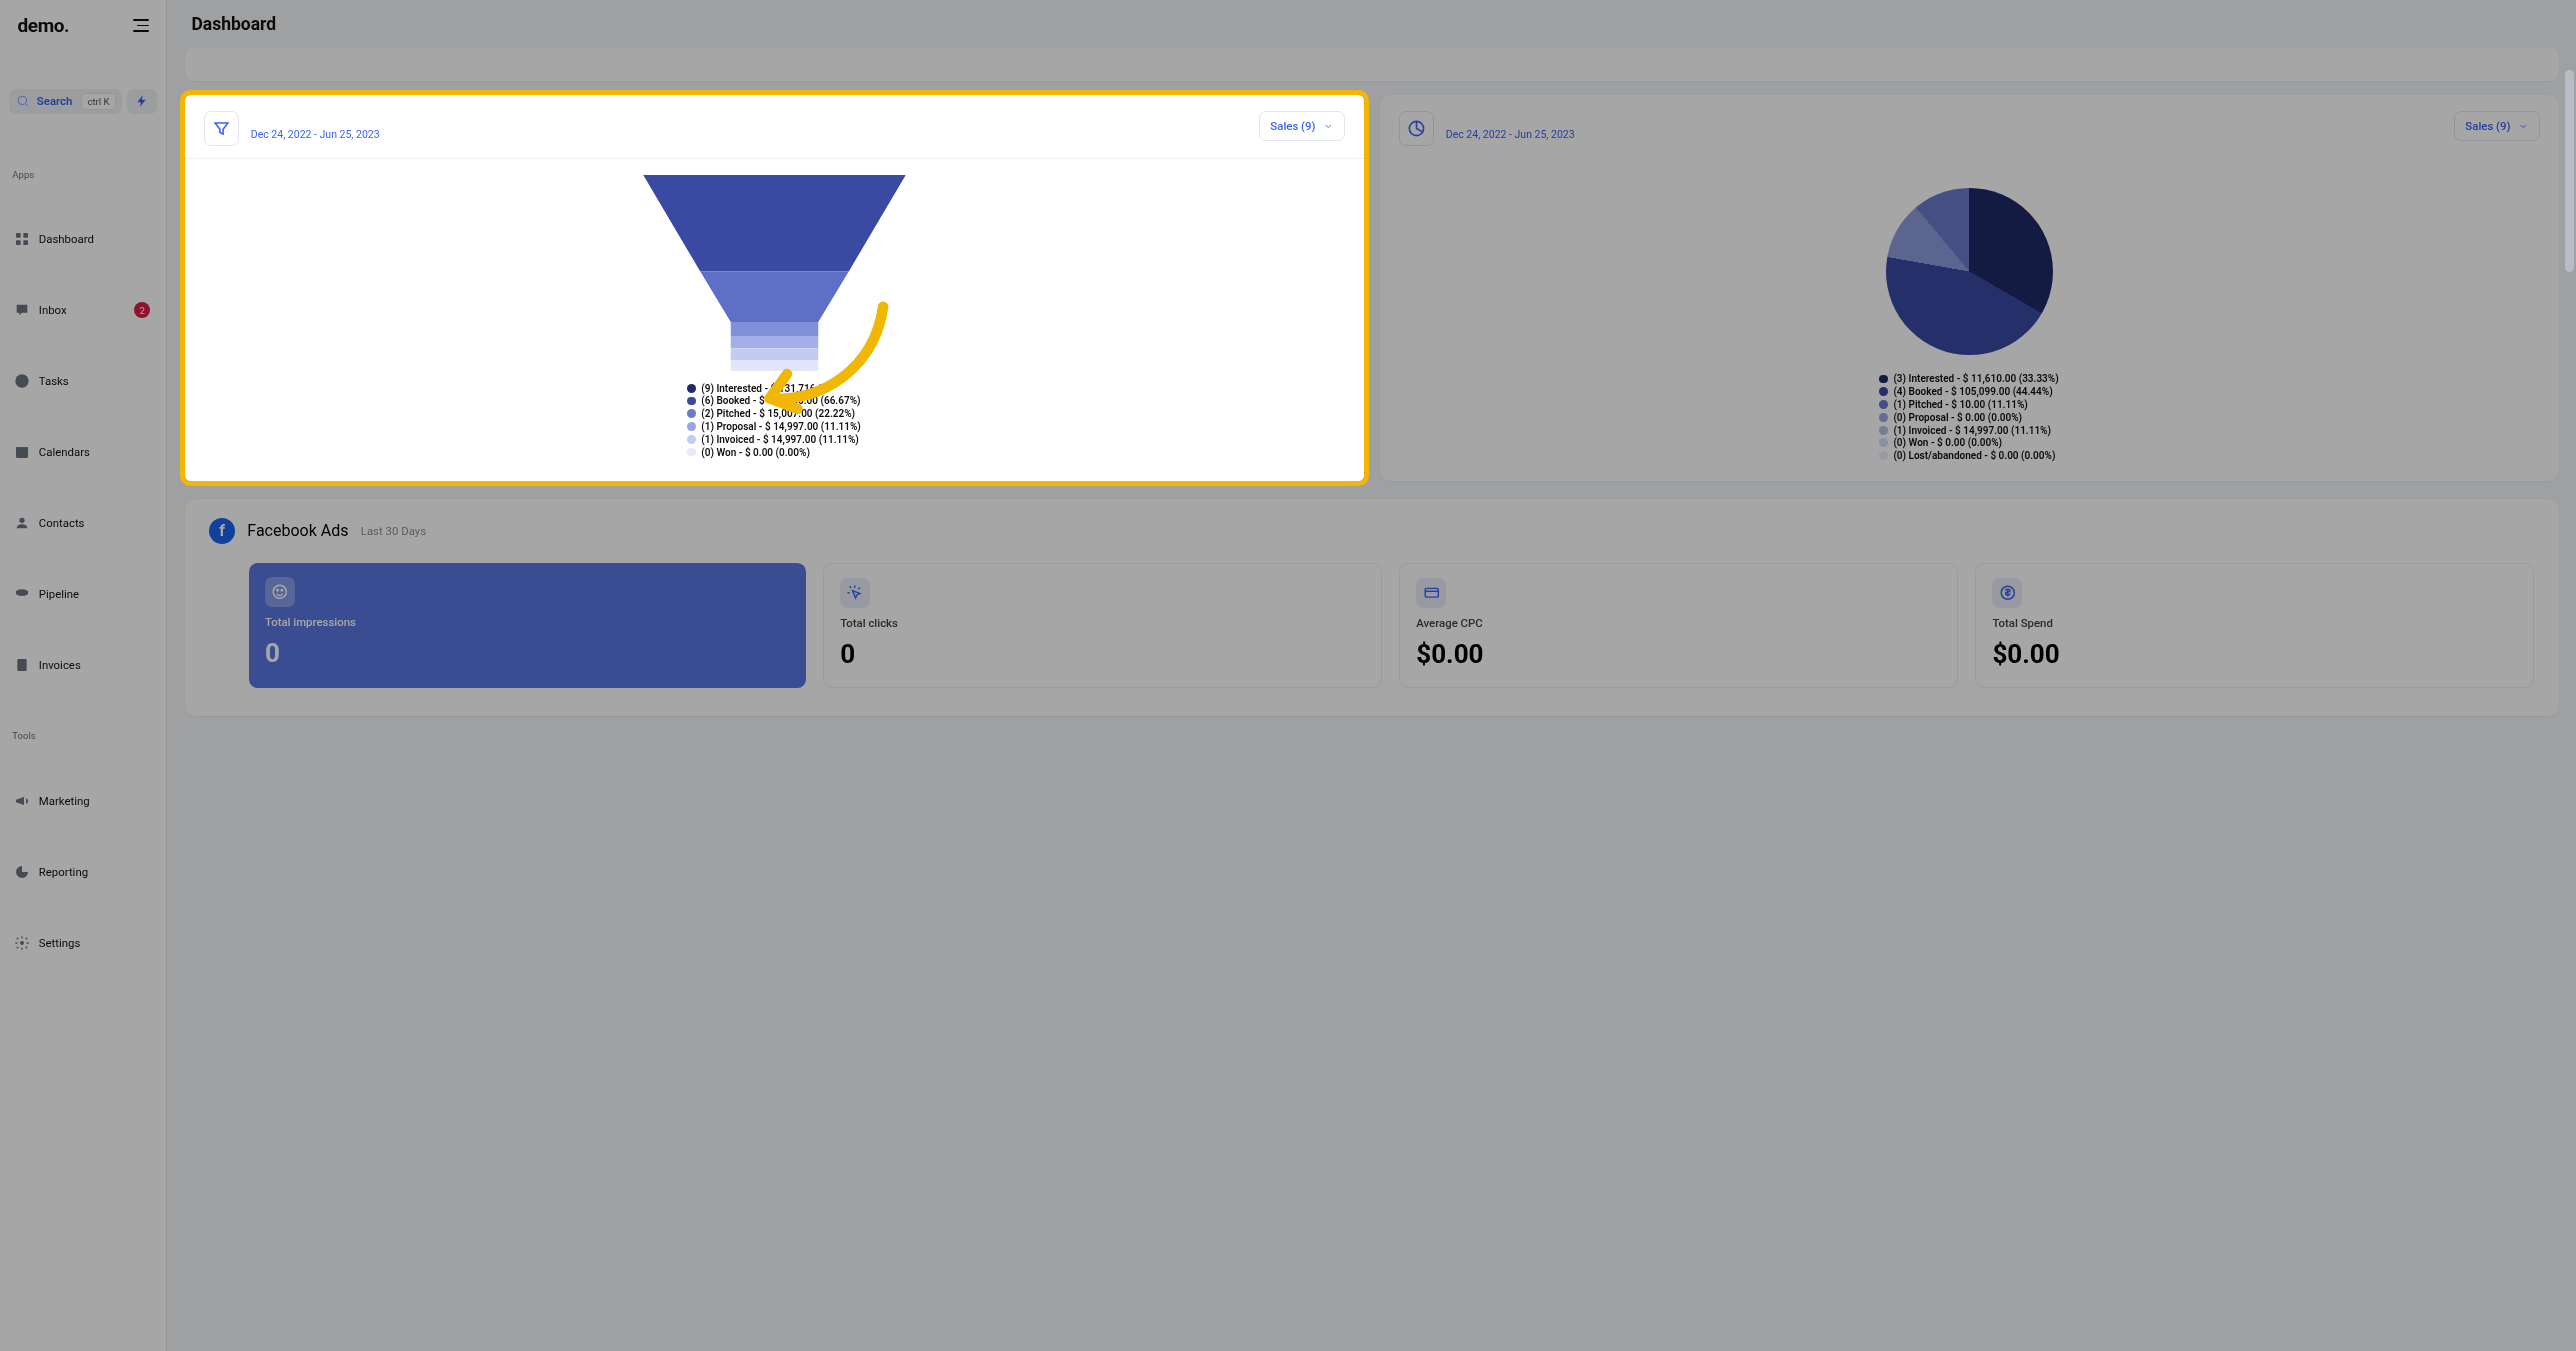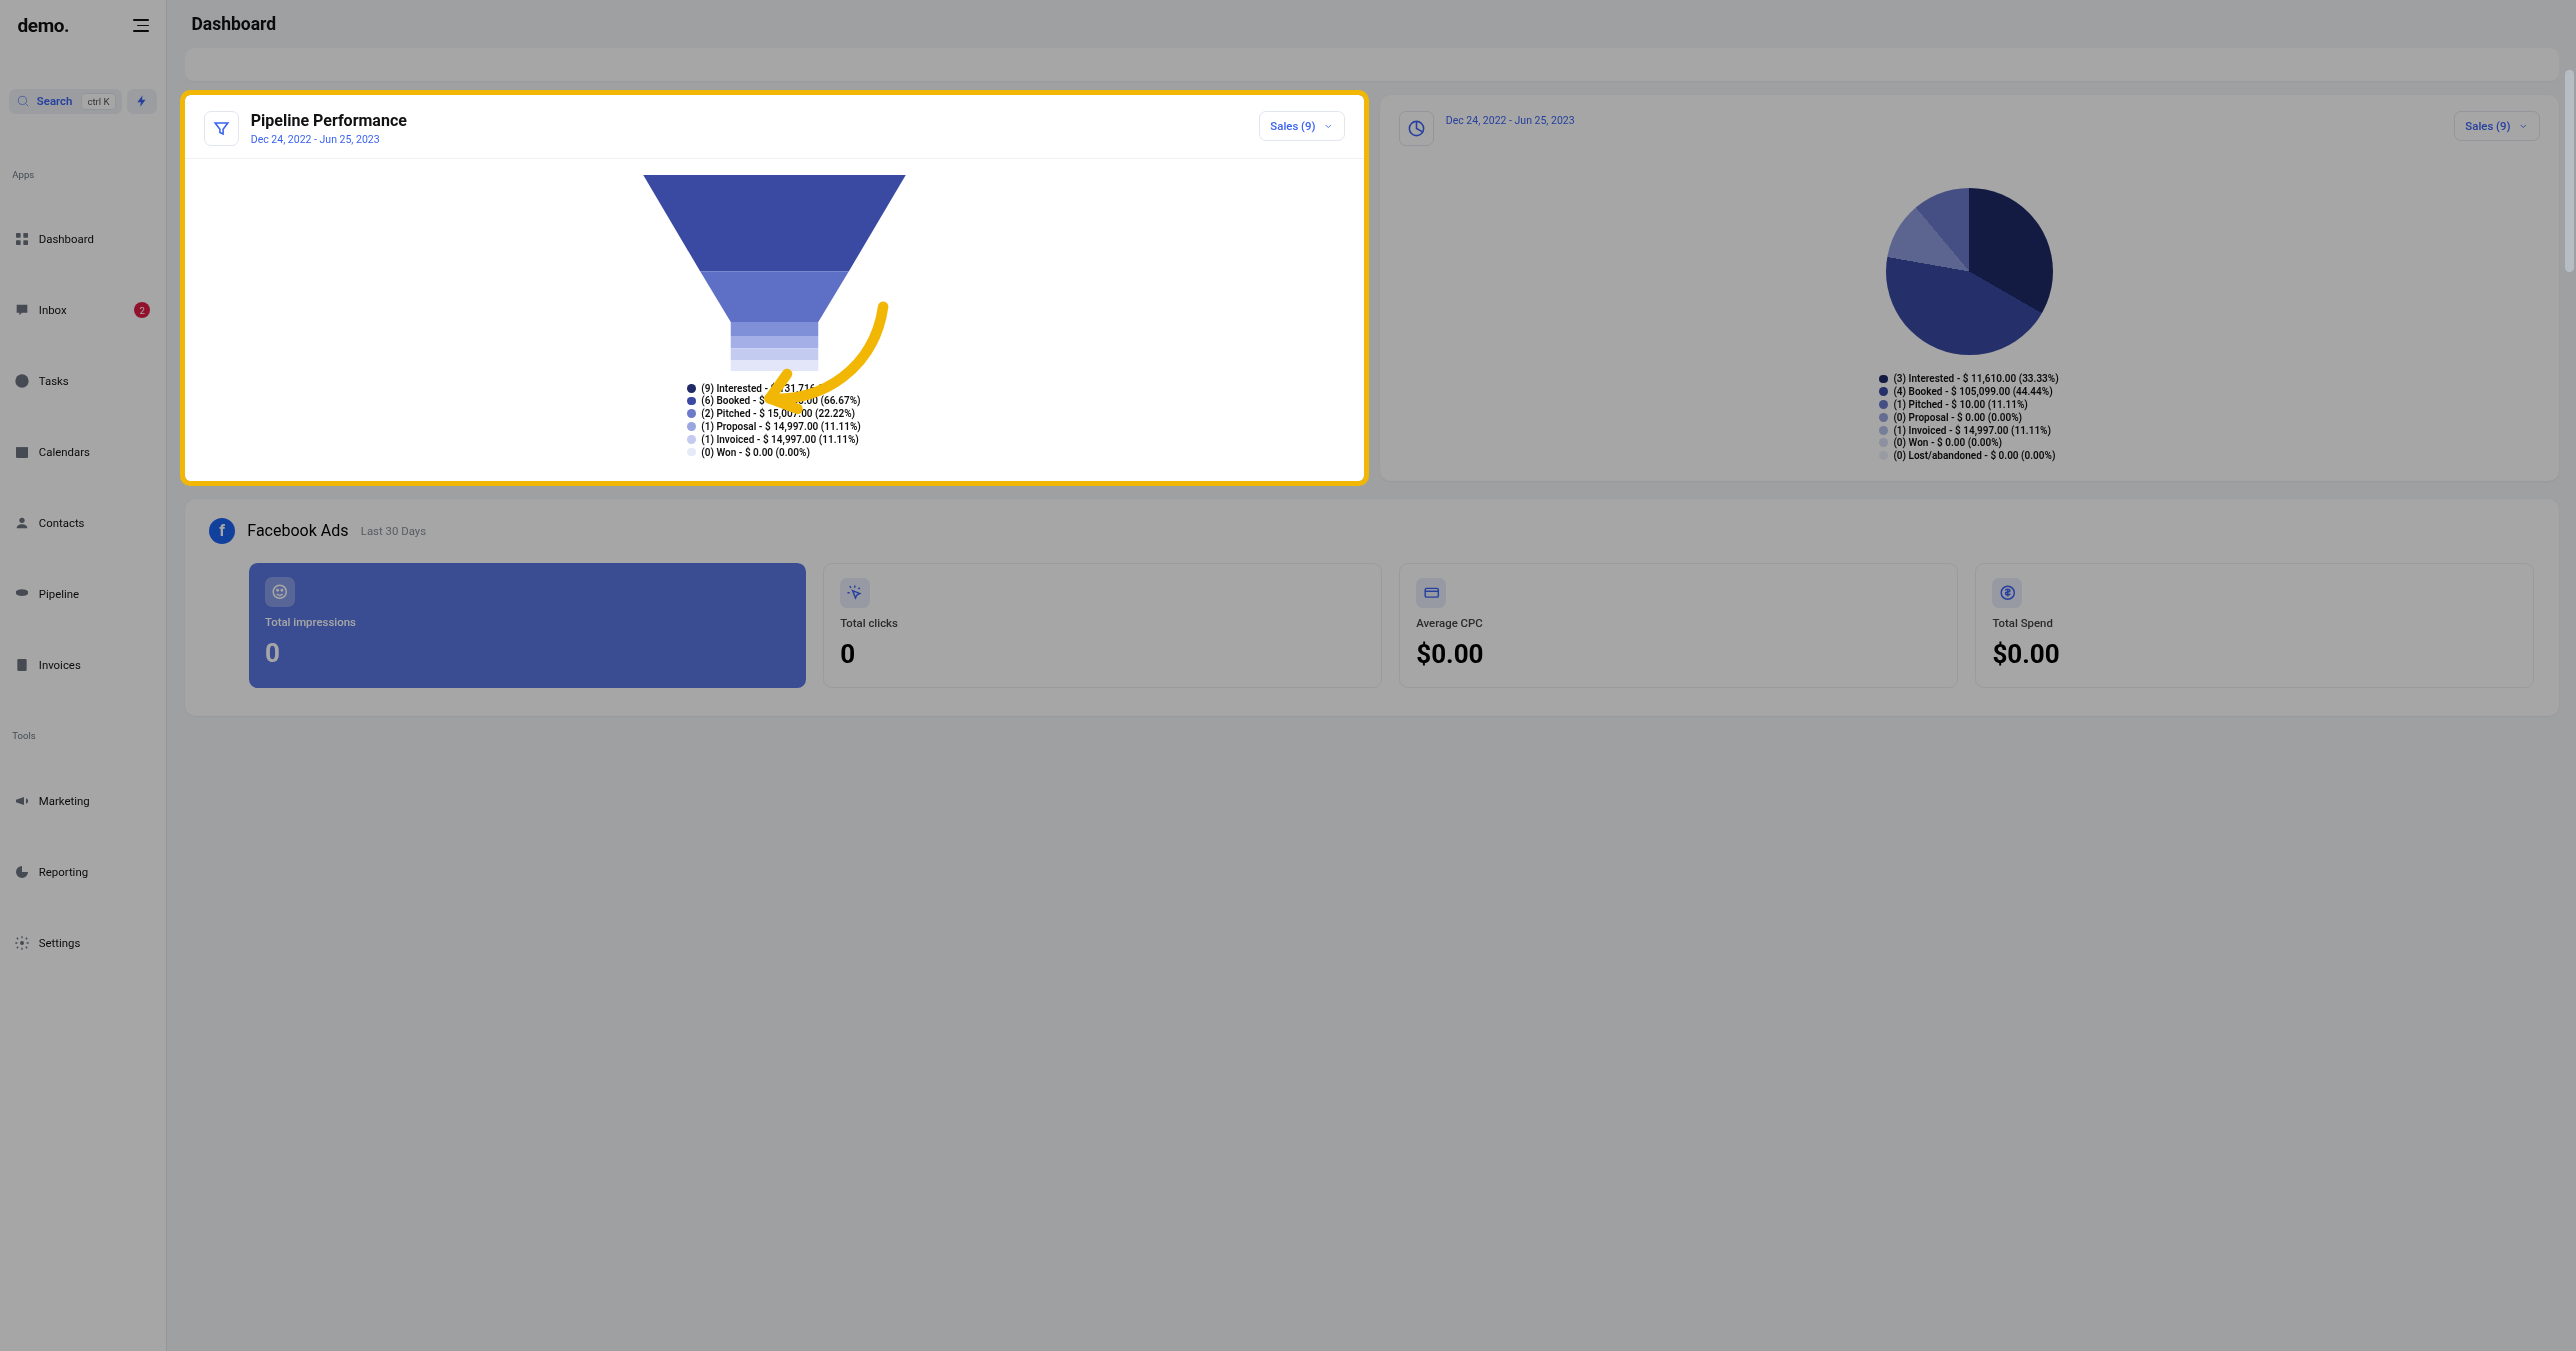--- a/index.html
+++ b/index.html
@@ -46,21 +46,21 @@
   .strip { height: 33px; background:#fff; border-radius:8.8px; margin-bottom:14px; box-shadow:0 0.9px 1.8px rgba(0,0,0,0.04); }
 
   .cards-row { display:flex; gap:16px; margin-bottom:17.5px; }
   .card { flex:1; background:#fff; border-radius:10.5px; box-shadow:0 0.9px 1.8px rgba(0,0,0,0.05); display:flex; flex-direction:column; }
   .card.highlight { position:relative; z-index:100; outline:5.3px solid #f2b705; border-radius:5.3px; }
   .card-header { display:flex; align-items:flex-start; padding:16px 19px 12.3px; border-bottom:0.9px solid #eef0f4; gap:12.3px; }
   .card-icon { width:35px; height:35px; border:0.9px solid #e2e6ef; border-radius:7px; display:flex;align-items:center;justify-content:center; flex-shrink:0; }
   .card-icon svg { width:19px; height:19px; stroke:#3b63f1; fill:none; stroke-width:2; }
   .card-title-block { flex:1; }
   .card-title { font-size:16px; font-weight:700; color:#111; }
-  .card-date { font-size:10.5px; color:#3b63f1; margin-top:3px; }
+  .card-date { font-size:10.5px; color:#3b63f1; margin-top:17px; }
   .dropdown { border:0.9px solid #e2e6ef; border-radius:7px; padding:7px 10.5px; display:flex; align-items:center; gap:7px; cursor:pointer; font-size:11.4px; color:#3b63f1; font-weight:500;}
   .dropdown svg { width:10.5px; height:10.5px; stroke:#3b63f1; fill:none; stroke-width:2; }
   .card-body { flex:1; padding:16px 17.5px 19px; display:flex; flex-direction:column; align-items:center; }
 
   
   .funnel { width:263px; display:flex; flex-direction:column; align-items:center; margin-bottom:10.5px; }
   .legend { font-size:10px; color:#111; }
   .legend-row { display:flex; align-items:center; gap:5.3px; padding:0.9px 0; font-weight:600; }
   .legend-dot { width:8.8px; height:8.8px; border-radius:50%; flex-shrink:0; }
 
@@ -225,21 +225,20 @@
       <div class="cards-row">
 
         <div class="card highlight">
           <div class="card-header">
             <div class="card-icon">
               <svg viewBox="0 0 24 24">
                   <path d="M4 5h16l-6 8v6l-4-2v-4z"></path>
                 </svg>
             </div>
             <div class="card-title-block">
-              <div class="card-title">Pipeline Performance</div>
               <div class="card-date">Dec 24, 2022 - Jun 25, 2023</div>
             </div>
             <div class="dropdown">
               <span>Sales (9)</span>
               <svg viewBox="0 0 24 24">
                   <polyline points="6 9 12 15 18 9"></polyline>
                 </svg>
             </div>
           </div>
           <div class="card-body">

